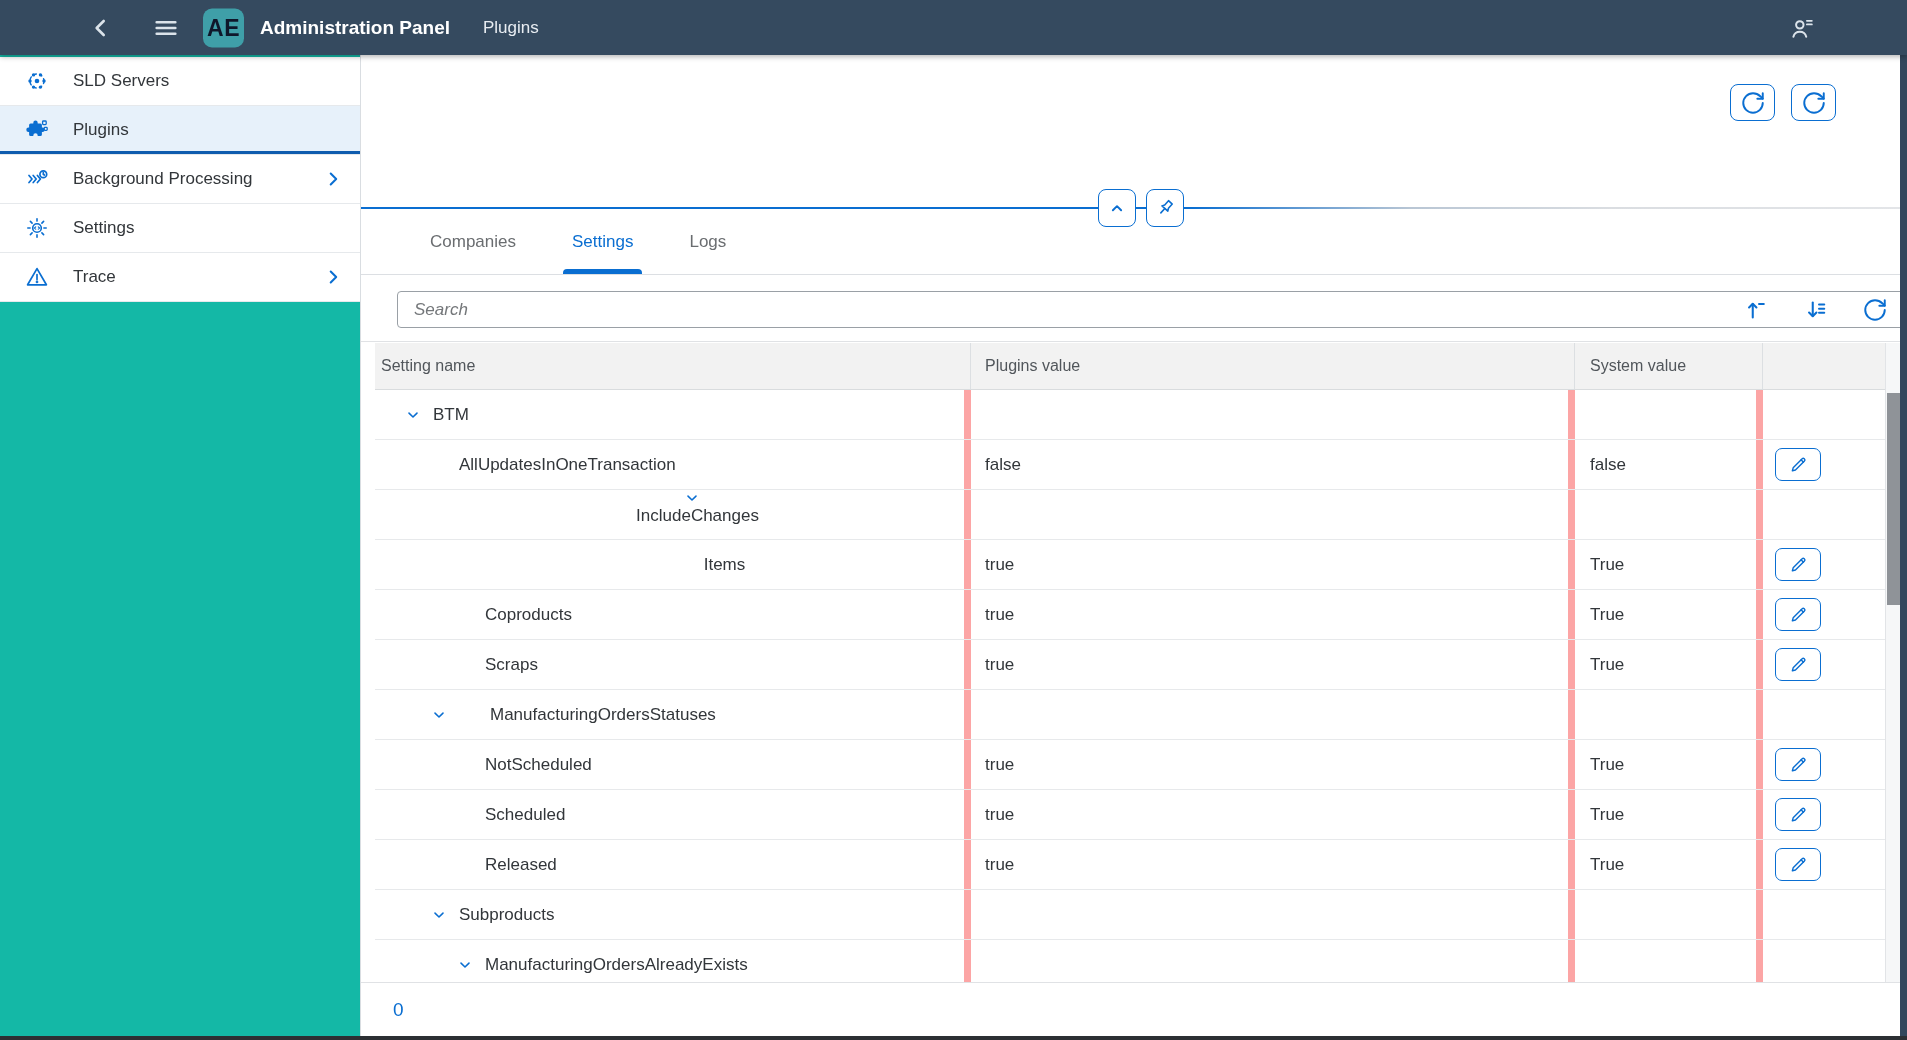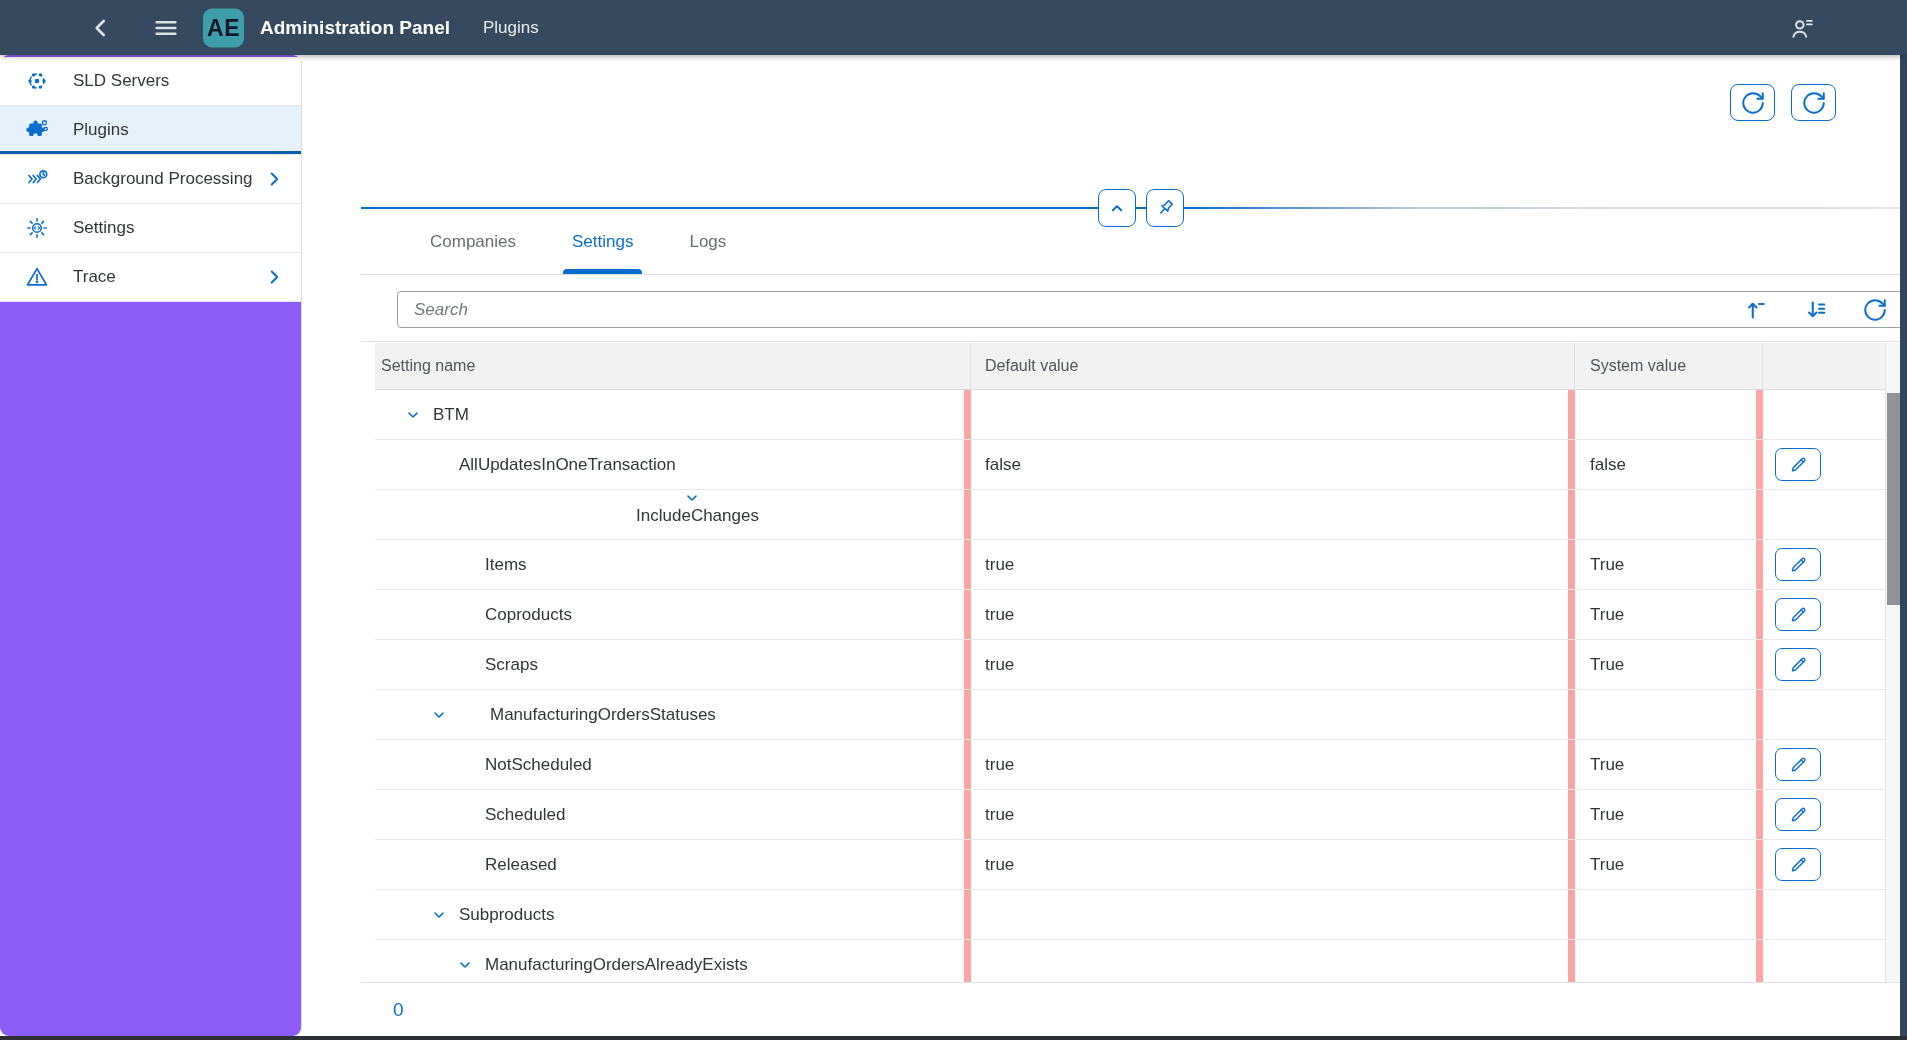--- a/index.html
+++ b/index.html
@@ -17,22 +17,22 @@
   .logo { position:absolute; left:203px; top:50%; transform:translateY(-50%);
           width:41px; height:39px; background:var(--logo-bg,#3f9fa8); border-radius:9px;
           color:#0f172a; font-weight:bold; font-size:23px; display:flex; align-items:center; justify-content:center; letter-spacing:.5px; }
   .shell-title { position:absolute; left:252px; top:50%; transform:translateY(-50%);
                  color:#fff; font-size:19px; font-weight:bold;margin-left:8px; }
   .shell-subtitle { position:absolute; left:483px; top:50%; transform:translateY(-50%);
                     color:#e8edf2; font-size:17px; }
   .user-btn { left:auto; right:92px; }
 
   
-  .sidebar { position:absolute; left:0; top:55px; width:302px; height:981px;
-             background:#8b5cf6; border-right:1px solid #d9dde1; z-index:20;border-radius:9px; }
+  .sidebar { position:absolute; left:0; top:55px; width:361px; height:981px;
+             background:#14b8a6; border-right:1px solid #d9dde1; z-index:20; }
   .side-list { position:absolute; top:2px; left:0; width:100%; }
   .side-item { position:relative; height:49px; display:flex; align-items:center;
                border-bottom:1px solid #e6e9ec; background:#fff; cursor:pointer; }
   .side-item.selected { background:var(--selected-bg,#e7f1fa); box-shadow:inset 0 -3px 0 #0f5cae; }
   .side-icon { position:absolute; left:25px; width:24px; height:24px; display:flex; }
   .side-label { position:absolute; left:73px; font-size:17px; color:#32363a; white-space:nowrap; }
   .side-chevron { position:absolute; right:16px; width:22px; height:22px; display:none; }
   .side-item.has-sub .side-chevron { display:flex; }
 
   
@@ -279,21 +279,21 @@
       <span class="tool-ic tbl-refresh">
         <svg width="26" height="26" viewBox="0 0 24 24" fill="none" stroke="#0a6ed1" stroke-width="1.8" stroke-linecap="round" stroke-linejoin="round">
             <path d="M21 12a9 9 0 1 1-9-9c2.5 0 4.9 1 6.7 2.7L21 8"></path>
             <polyline points="21,3 21,8 16,8"></polyline>
           </svg>
       </span>
     </div>
 
     <div class="thead">
       <div class="th th-name">Setting name</div>
-      <div class="th th-default">Default value</div>
+      <div class="th th-default">Plugins value</div>
       <div class="th th-system">System value</div>
       <div class="th th-actions"></div>
     </div>
 
     <div class="tbody" id="tbody">
         <div class="trow">
     <div class="c c-name" style="padding-left: 30px;">
       <span class="tree-toggle">
         <svg width="16" height="16" viewBox="0 0 24 24" fill="none" stroke="#0a6ed1" stroke-width="2.3" stroke-linecap="round" stroke-linejoin="round">
                 <polyline points="6,9.2 12,15 18,9.2"></polyline>
@@ -328,21 +328,21 @@
                 <polyline points="6,9.2 12,15 18,9.2"></polyline>
               </svg>
       </span>
       <span class="row-name">IncludeChanges</span>
     </div>
     <div class="c c-default"></div>
     <div class="c c-system"></div>
     <div class="c c-actions"></div>
   </div>
         <div class="trow">
-    <div class="c c-name" style="padding-left: 110px;">
+    <div class="c c-name" style="padding-left: 110px; justify-content: center;">
 
       <span class="row-name">Items</span>
     </div>
     <div class="c c-default">true</div>
     <div class="c c-system">True</div>
     <div class="c c-actions">
             <button class="edit-btn icon-btn">
               <svg width="21" height="21" viewBox="0 0 24 24" fill="none" stroke="#0a6ed1" stroke-width="1.6" stroke-linecap="round" stroke-linejoin="round">
                 <path d="M5 19.2l.9-3.4L16.2 5.5a1.7 1.7 0 0 1 2.4 0l.2.2a1.7 1.7 0 0 1 0 2.4L8.5 18.3 5 19.2z"></path>
                 <path d="M15 6.7l2.6 2.6"></path>

